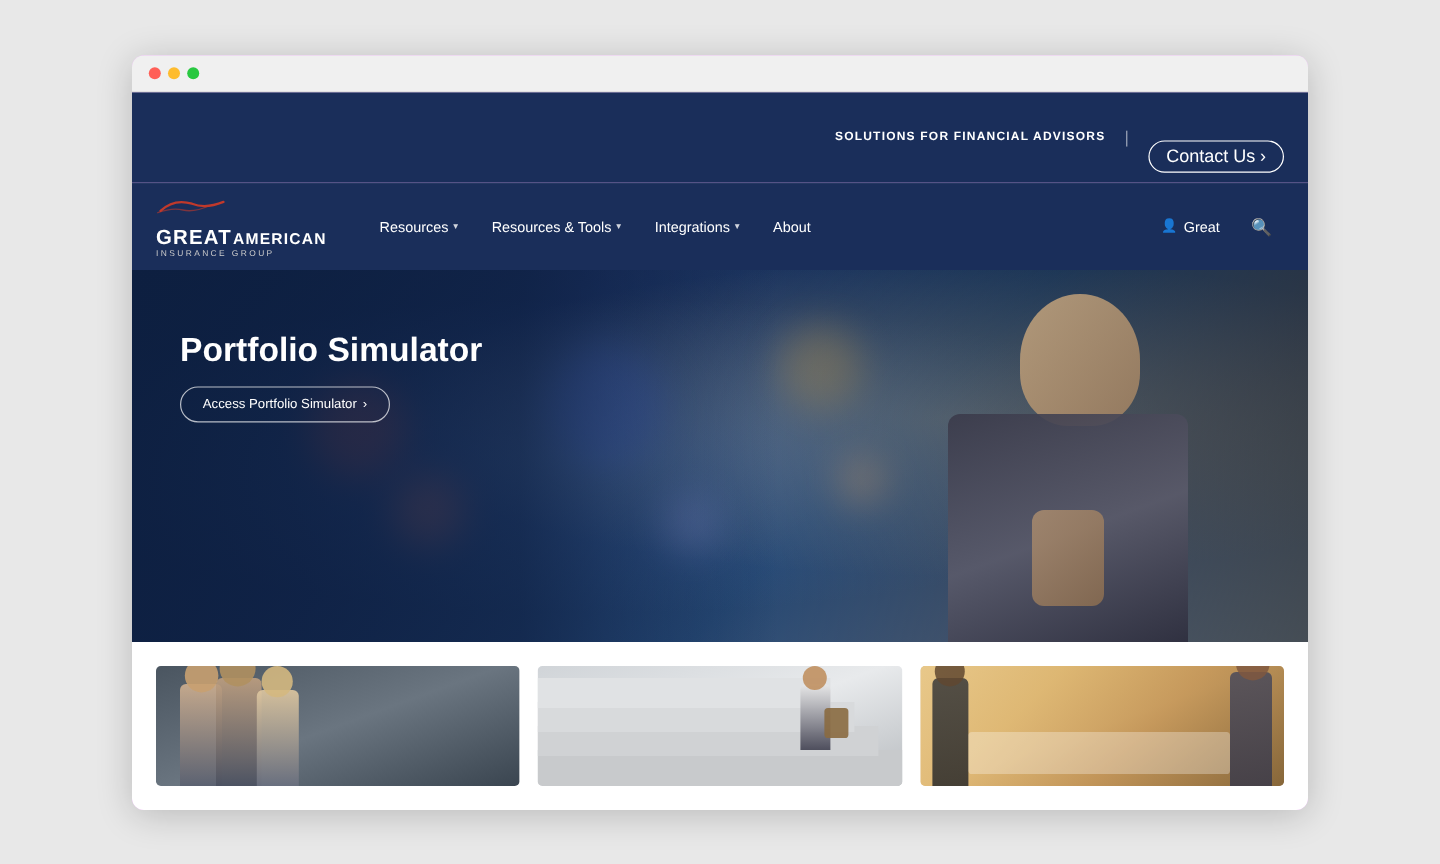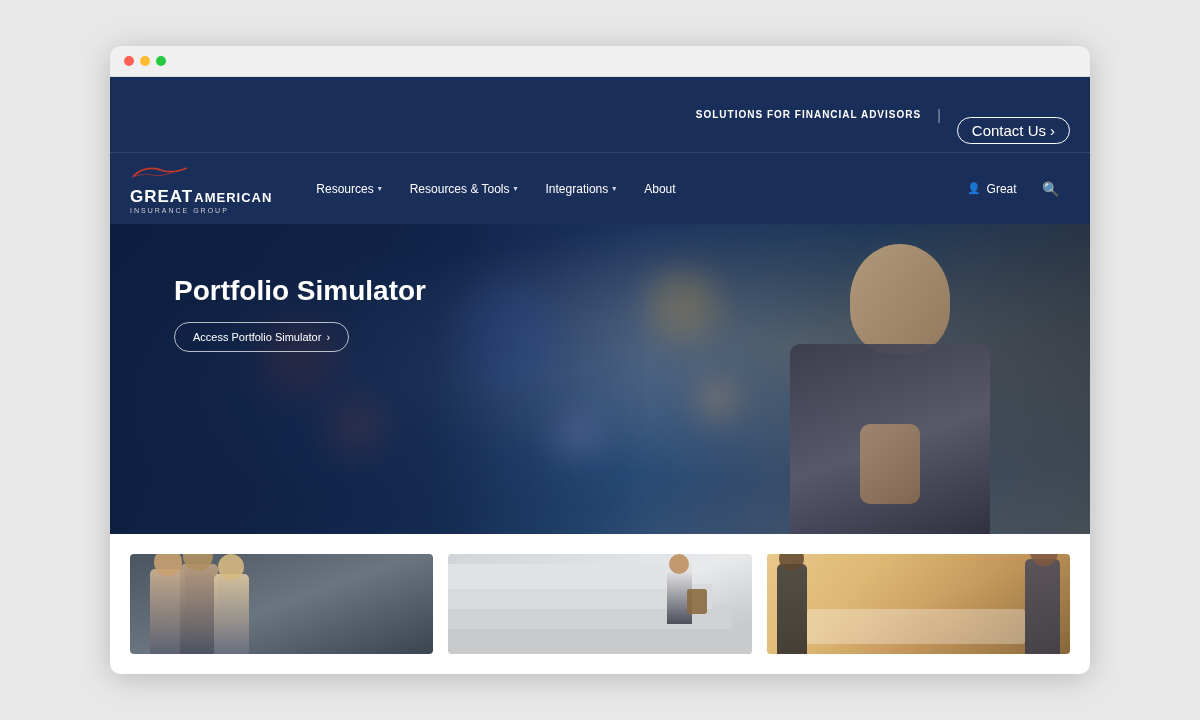--- a/index.html
+++ b/index.html
@@ -149,21 +149,20 @@
       cursor: pointer;
       font-size: 14px;
     }
 
     
     .hero {
       position: relative;
       height: 310px;
       overflow: hidden;
       background: linear-gradient(to right, #1a2e5a 35%, #2a4a7a 50%, #4a6a9a 65%, transparent 80%);
-      padding-left: 24px;
     }
 
     .hero-bg {
       position: absolute;
       top: 0; left: 0; right: 0; bottom: 0;
       background:
         radial-gradient(ellipse at 40% 50%, rgba(100,150,220,0.3) 0%, transparent 60%),
         radial-gradient(ellipse at 70% 40%, rgba(200,180,140,0.4) 0%, transparent 50%),
         linear-gradient(135deg, #0d1f40 0%, #1a3060 30%, #2a5080 60%, #5a7090 80%, #8a9aaa 100%);
     }

